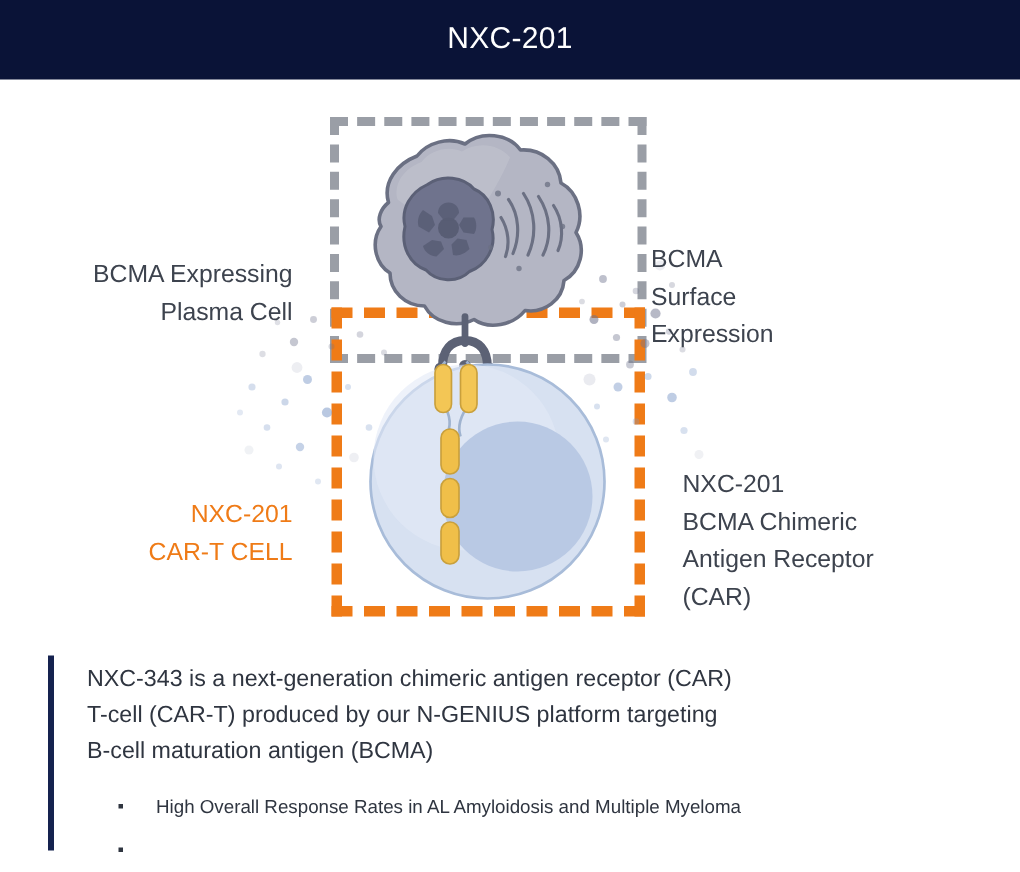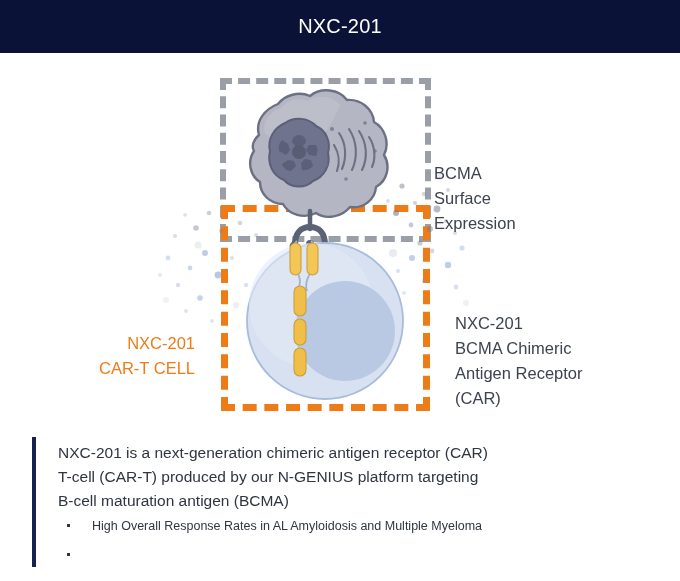--- a/index.html
+++ b/index.html
@@ -130,21 +130,21 @@
     width: 560px;
     font-size: 15.5px;
     line-height: 24px;
     color: #2f3540;
     white-space: pre-line;
   }
   #bullet-list {
     position: absolute;
     left: 26px; top: 79px;
     width: 570px;
-    margin: 0;
+    margin: 12px;
     padding: 0;
     list-style: none;
   }
   .bullet-item {
     position: relative;
     padding-left: 34px;
     font-size: 12.5px;
     line-height: 20px;
     color: #2f3540;
     margin-bottom: 9px;
@@ -282,34 +282,36 @@
       <path d="M82,168 C74,176 74,188 80,196 C86,204 86,212 82,218" fill="none" stroke="#9fb3cf" stroke-width="1.8"></path>
       <path d="M96,168 C104,176 104,188 98,196 C92,204 90,212 92,218" fill="none" stroke="#9fb3cf" stroke-width="1.8"></path>
       <rect x="75" y="170" width="11" height="32" rx="5.5" fill="#f3c655" stroke="#c9a03c" stroke-width="1.1"></rect>
       <rect x="92" y="170" width="11" height="32" rx="5.5" fill="#f3c655" stroke="#c9a03c" stroke-width="1.1"></rect>
       <rect x="79" y="213" width="12" height="30" rx="6" fill="#f0bf49" stroke="#c9a03c" stroke-width="1.1"></rect>
       <rect x="79" y="246" width="12" height="26" rx="6" fill="#f0bf49" stroke="#c9a03c" stroke-width="1.1"></rect>
       <rect x="79" y="275" width="12" height="28" rx="6" fill="#f0bf49" stroke="#c9a03c" stroke-width="1.1"></rect>
     </g>
   </svg>
 
+  <div class="label" id="label-plasma-cell">BCMA Expressing
+Plasma Cell</div>
   <div class="label" id="label-cart-cell">NXC-201
 CAR-T CELL</div>
   <div class="label" id="label-bcma-surface">BCMA
 Surface
 Expression</div>
   <div class="label" id="label-car-receptor">NXC-201
 BCMA Chimeric
 Antigen Receptor
 (CAR)</div>
 </div>
 
 <div id="bottom-block">
   <div id="accent-bar"></div>
-  <div id="summary-paragraph">NXC-201 is a next-generation chimeric antigen receptor (CAR)
+  <div id="summary-paragraph">NXC-343 is a next-generation chimeric antigen receptor (CAR)
 T-cell (CAR-T) produced by our N-GENIUS platform targeting
 B-cell maturation antigen (BCMA)</div>
   <ul id="bullet-list">
     <li class="bullet-item">
       <span class="bullet-dot"></span>
       <span>High Overall Response Rates in AL Amyloidosis and Multiple Myeloma</span>
     </li>
     <li class="bullet-item">
       <span class="bullet-dot"></span>
     </li>

